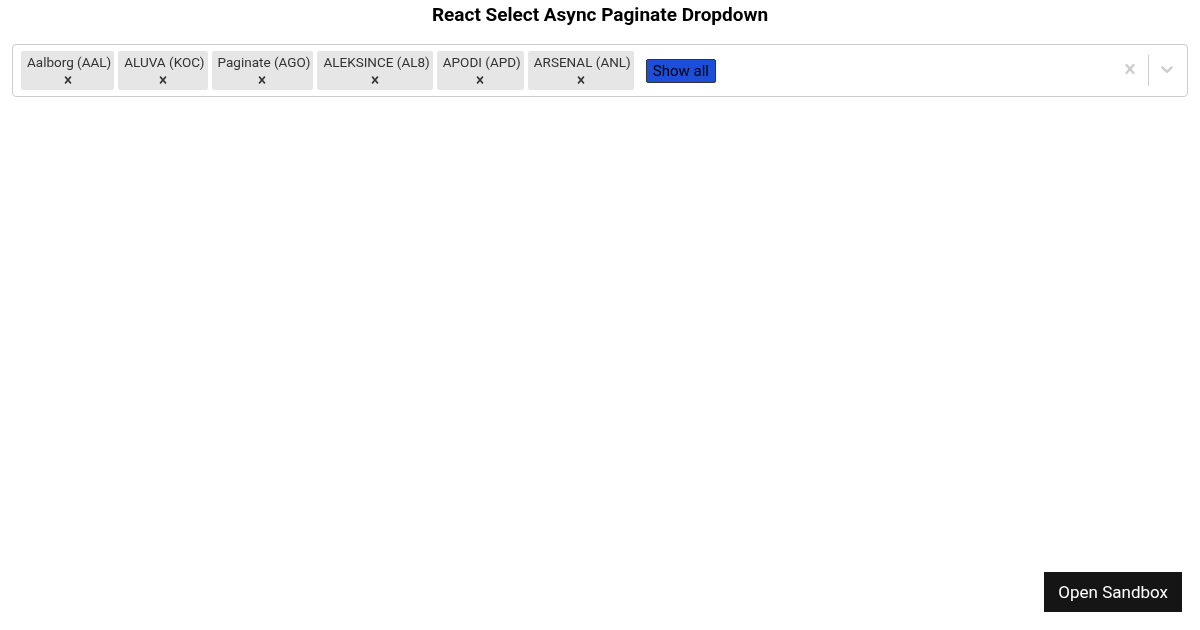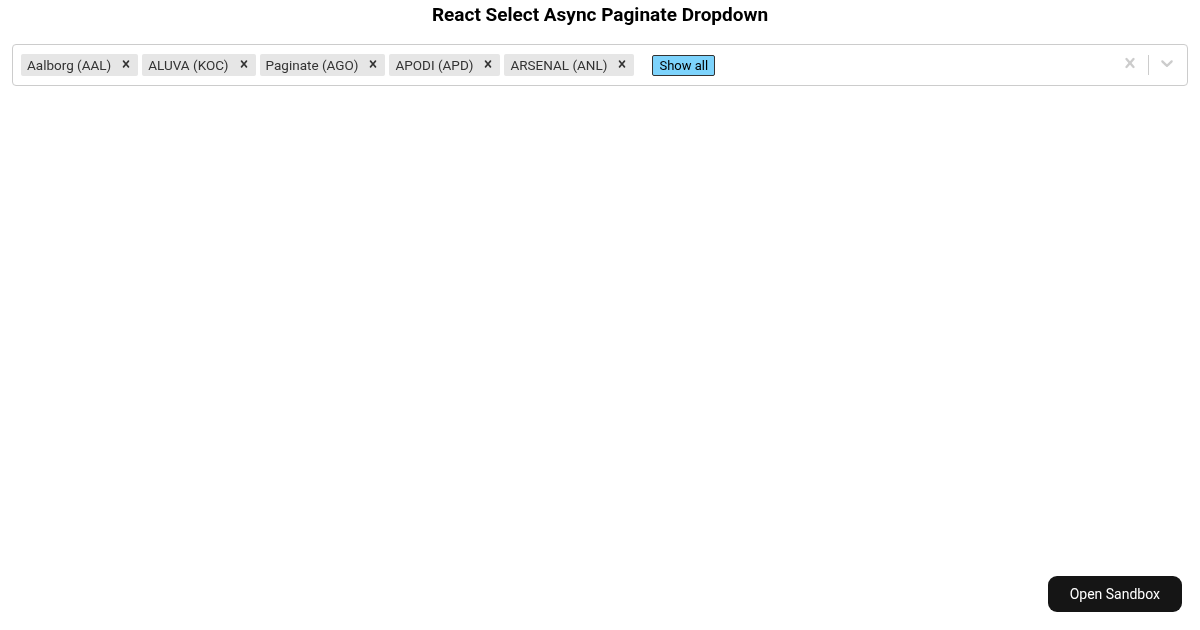--- a/index.html
+++ b/index.html
@@ -43,47 +43,48 @@
       gap: 0;
     }
     .multi-value {
       display: inline-flex;
       align-items: stretch;
       background: #e6e6e6;
       border-radius: 2px;
       margin: 2px 4px 2px 0;
       font-size: 14px;
       overflow: hidden;
+      flex-direction: column;
     }
     .multi-value-label {
       padding: 3px 3px 3px 6px;
       color: #333333;
       font-size: 13.5px;
     }
     .multi-value-remove {
       display: flex;
       align-items: center;
       justify-content: center;
       padding: 0 5px;
       cursor: pointer;
       color: #333;
     }
     .multi-value-remove svg {
       width: 14px;
       height: 14px;
     }
     .show-all-btn {
-      background: #7dd3fc;
+      background: #1d4ed8;
       border: 1px solid #333;
       border-radius: 2px;
       padding: 2px 6px;
-      font-size: 13px;
+      font-size: 15px;
       cursor: pointer;
       font-family: inherit;
-      margin: 2px 14px;
+      margin: 2px 8px;
       color: #000;
     }
     .indicators {
       display: flex;
       align-items: center;
       align-self: stretch;
     }
     .clear-indicator, .dropdown-indicator {
       display: flex;
       align-items: center;
@@ -101,23 +102,23 @@
       width: 20px;
       height: 20px;
     }
     .open-sandbox {
       position: absolute;
       bottom: 18px;
       right: 18px;
       background: #151515;
       color: #ffffff;
       border: none;
-      border-radius: 9px;
-      padding: 10px 22px;
-      font-size: 14px;
+      border-radius: 0;
+      padding: 10px 14px;
+      font-size: 17px;
       cursor: pointer;
       font-family: inherit;
     }
   </style>
 </head>
 <body>
 
 <h2 class="page-title">React Select Async Paginate Dropdown</h2>
 
 <div class="select-container">
@@ -150,20 +151,30 @@
         <span class="multi-value-label">Paginate (AGO)</span>
         <span class="multi-value-remove">
           <span>
             <svg viewBox="0 0 20 20" fill="currentColor">
                 <path d="M14.348 14.849a1.2 1.2 0 0 1-1.697 0L10 11.819l-2.651 3.029a1.2 1.2 0 1 1-1.697-1.697l2.758-3.15-2.759-3.152a1.2 1.2 0 1 1 1.697-1.697L10 8.183l2.651-3.031a1.2 1.2 0 1 1 1.697 1.697l-2.758 3.152 2.758 3.15a1.2 1.2 0 0 1 0 1.698z"></path>
               </svg>
           </span>
         </span>
       </div>
 
+      <div class="multi-value">
+        <span class="multi-value-label">ALEKSINCE (AL8)</span>
+        <span class="multi-value-remove">
+          <span>
+            <svg viewBox="0 0 20 20" fill="currentColor">
+                <path d="M14.348 14.849a1.2 1.2 0 0 1-1.697 0L10 11.819l-2.651 3.029a1.2 1.2 0 1 1-1.697-1.697l2.758-3.15-2.759-3.152a1.2 1.2 0 1 1 1.697-1.697L10 8.183l2.651-3.031a1.2 1.2 0 1 1 1.697 1.697l-2.758 3.152 2.758 3.15a1.2 1.2 0 0 1 0 1.698z"></path>
+              </svg>
+          </span>
+        </span>
+      </div>
 
       <div class="multi-value">
         <span class="multi-value-label">APODI (APD)</span>
         <span class="multi-value-remove">
           <span>
             <svg viewBox="0 0 20 20" fill="currentColor">
                 <path d="M14.348 14.849a1.2 1.2 0 0 1-1.697 0L10 11.819l-2.651 3.029a1.2 1.2 0 1 1-1.697-1.697l2.758-3.15-2.759-3.152a1.2 1.2 0 1 1 1.697-1.697L10 8.183l2.651-3.031a1.2 1.2 0 1 1 1.697 1.697l-2.758 3.152 2.758 3.15a1.2 1.2 0 0 1 0 1.698z"></path>
               </svg>
           </span>
         </span>

